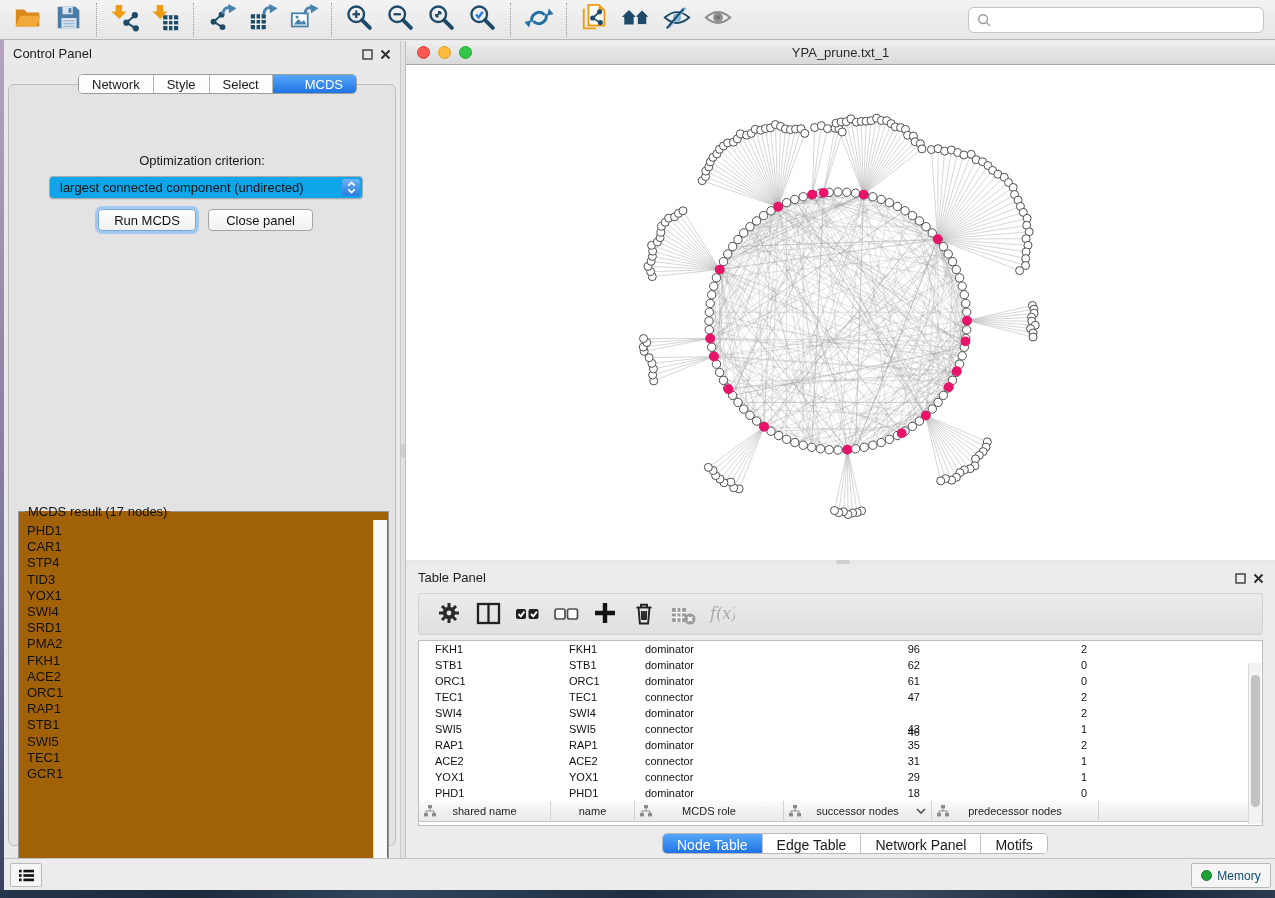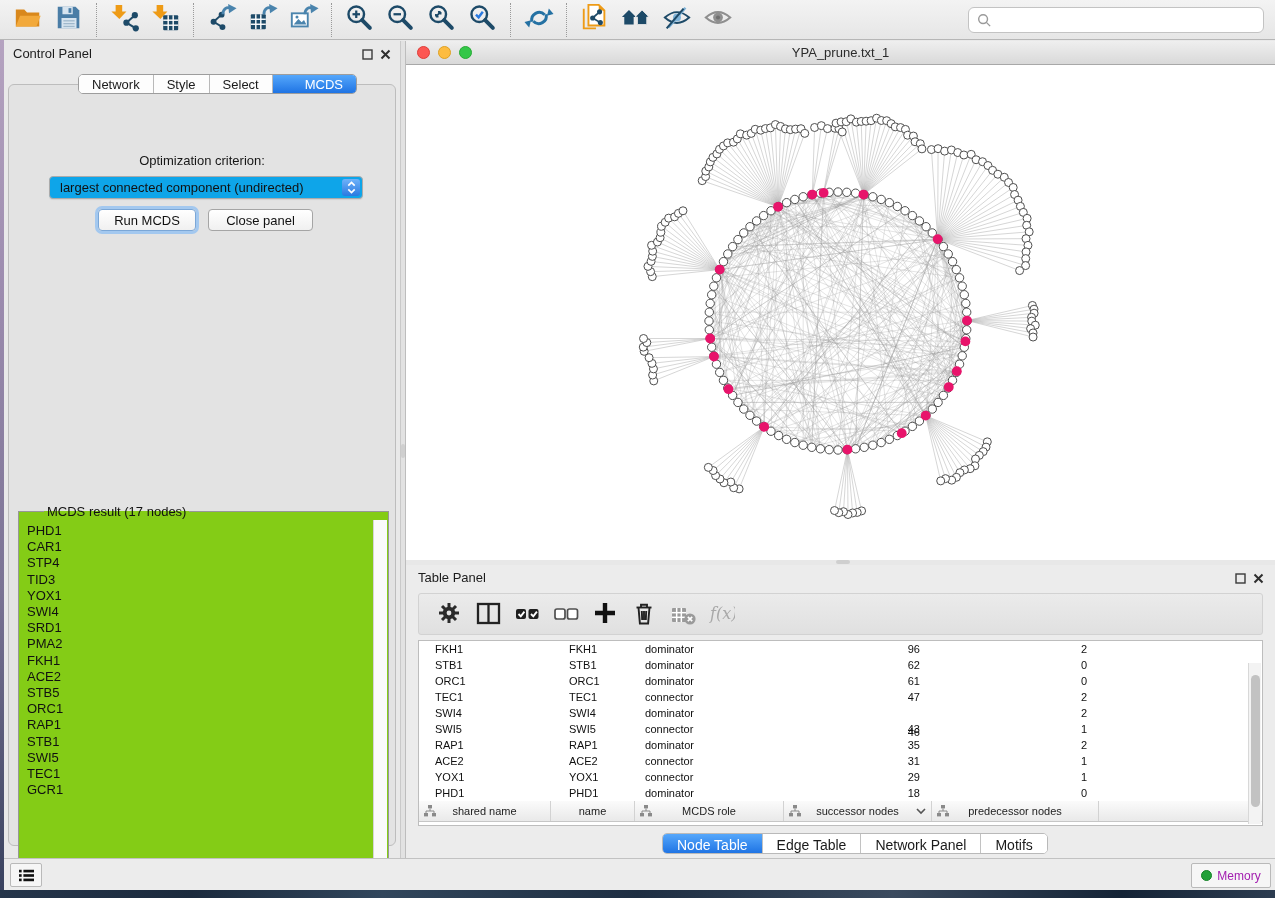--- a/index.html
+++ b/index.html
@@ -49,21 +49,21 @@
   .stepper { position:absolute; right:2px; top:2px; width:18px; height:17px; border-radius:3px;
     background:linear-gradient(#6fb2fa,#2a7ae0); display:flex; align-items:center; justify-content:center; }
   .stepper svg { width:11px; height:13px; }
   .aqua-btn { position:absolute; top:124px; height:22px; background:linear-gradient(#ffffff,#f0f0f0);
     border:1px solid #a5a5a5; border-radius:4px; font-size:13px; color:#111;
     font-family:"Liberation Sans",sans-serif; }
   .btn-run { left:89px; width:98px; box-shadow:0 0 0 3px #a3c8ef; border-color:#7ba7d7; }
   .btn-closepanel { left:199px; width:105px; }
 
   .result-box { position:absolute; left:9px; top:419px; width:371px; height:371px;
-    border:1px solid #979797; background:#84cc16;padding-left:19px; }
+    border:1px solid #979797; background:#a16207; }
   .result-box legend { font-size:13px; color:#111; margin-left:6px; padding:0 3px; background:transparent; }
   .result-list { position:absolute; left:1px; top:2px; bottom:1px; right:15px; overflow:hidden;
     font-size:13px; color:#111; padding:2px 0 0 7px; line-height:16.2px; }
   .result-scroll { position:absolute; top:1px; right:1px; bottom:1px; width:14px; background:#fafafa; border-left:1px solid #d5d5d5; }
 
   
   .v-splitter { position:absolute; left:400px; top:41px; width:6px; height:817px; background:#e2e2e2; border-left:1px solid #c9c9c9; border-right:1px solid #bdbdbd; }
   .v-grip { position:absolute; left:0; top:403px; width:4px; height:14px; background:#cfcfcf; border-radius:2px; }
   .h-splitter { position:absolute; left:406px; top:560px; width:869px; height:5px; background:#e8e8e8; }
   .h-grip { position:absolute; left:430px; top:0; width:14px; height:4px; background:#cfcfcf; border-radius:2px; }
@@ -107,21 +107,21 @@
   .table-tab { font-size:14px; color:#1a1a1a; padding:3px 14px 0; border-right:1px solid #c2c2c2; background:#fff; }
   .table-tab:last-child { border-right:none; }
   .table-tab.active { background:linear-gradient(#55a7fb,#1f74e4); color:#fff; }
 
   
   .status-bar { position:absolute; left:4px; top:858px; width:1271px; height:32px; background:#ececec; border-top:1px solid #c2c2c2; }
   .menu-btn { position:absolute; left:6px; top:4px; width:32px; height:24px; background:#f6f6f6; border:1px solid #b9b9b9; border-radius:2px;
     display:flex; align-items:center; justify-content:center; }
   .menu-btn svg { width:17px; height:15px; }
   .memory-btn { position:absolute; right:4px; top:4px; width:80px; height:25px; background:#f6f6f6; border:1px solid #b9b9b9; border-radius:2px;
-    display:flex; align-items:center; justify-content:center; gap:5px; font-size:12px; color:#a21caf; }
+    display:flex; align-items:center; justify-content:center; gap:5px; font-size:12px; color:#0c4a6e; }
   .mem-dot { width:11px; height:11px; border-radius:50%; background:#21a038; border:1px solid #148227; }
 </style>
 </head>
 <body>
 
 <div class="screen">
 
   <div class="toolbar" id="mainToolbar">
     <div class="tb-group">
         <span class="tb-icon">
@@ -349,21 +349,20 @@
             <div>PHD1</div>
             <div>CAR1</div>
             <div>STP4</div>
             <div>TID3</div>
             <div>YOX1</div>
             <div>SWI4</div>
             <div>SRD1</div>
             <div>PMA2</div>
             <div>FKH1</div>
             <div>ACE2</div>
-            <div>STB5</div>
             <div>ORC1</div>
             <div>RAP1</div>
             <div>STB1</div>
             <div>SWI5</div>
             <div>TEC1</div>
             <div>GCR1</div>
           </div>
         <div class="result-scroll"></div>
       </fieldset>
     </div>

